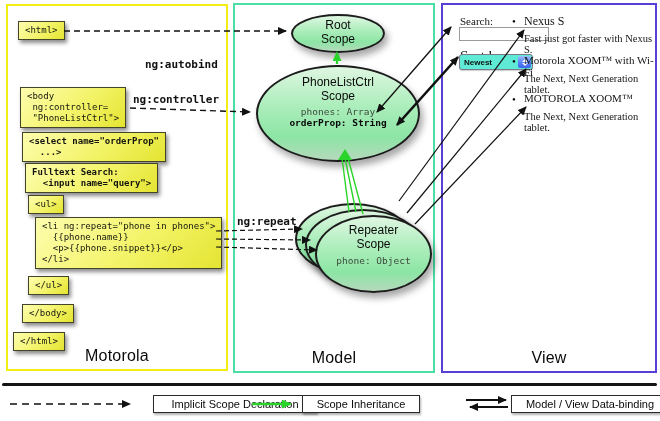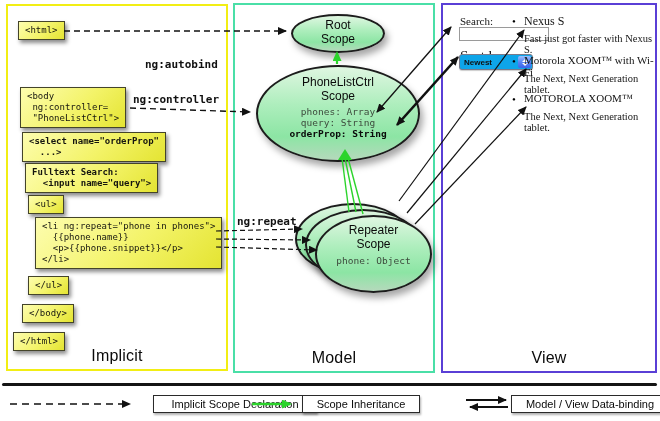--- a/index.html
+++ b/index.html
@@ -31,21 +31,21 @@
 
   
   .conn-label{position:absolute;font-family:"DejaVu Sans Mono",monospace;font-size:11px;
               font-weight:600;color:#111;z-index:4;}
 
   
   .view-text{position:absolute;font-family:"Liberation Serif",serif;color:#141414;z-index:3;}
   .search-input{position:absolute;left:459px;top:27px;width:84px;height:12px;border:1px solid #9a9a9a;
                 background:#fff;z-index:3;padding:0 2px;font-size:10px;}
   .sort-select{position:absolute;left:459px;top:54px;width:72px;height:14px;border:1px solid #7a7a8a;
-               border-radius:3px;background:#0ea5e9;z-index:3;display:flex;align-items:center;
+               border-radius:3px;background:#5eead4;z-index:3;display:flex;align-items:center;
                box-shadow:0 1px 1px rgba(0,0,0,.2);}
   .sort-select .val{flex:1;font-size:8px;font-weight:700;padding-left:4px;color:#111;
                     font-family:"Liberation Sans",sans-serif;}
   .stepper{width:13px;height:12px;margin-right:1px;border-radius:2px;
            background:linear-gradient(180deg,#9cc0fd 0%,#5b86f5 50%,#3c63ea 100%);
            display:flex;flex-direction:column;align-items:center;justify-content:center;gap:1px;}
   .tri-up{width:0;height:0;border-left:3px solid transparent;border-right:3px solid transparent;
           border-bottom:3px solid #fff;}
   .tri-down{width:0;height:0;border-left:3px solid transparent;border-right:3px solid transparent;
             border-top:3px solid #fff;}
@@ -60,21 +60,21 @@
 
   
   #arrows{position:absolute;left:0;top:0;width:660px;height:421px;z-index:4;pointer-events:none;}
 </style>
 </head>
 <body>
 
 <div id="stage">
 
   <div class="col col-template">
-    <div class="col-label">Implicit</div>
+    <div class="col-label">Motorola</div>
   </div>
   <div class="col col-model">
     <div class="col-label">Model</div>
   </div>
   <div class="col col-view">
     <div class="col-label">View</div>
   </div>
 
   <div class="codebox" style="left:18px;top:21px;">&lt;html&gt;</div>
   <div class="codebox" style="left:20px;top:87px;">&lt;body
@@ -99,21 +99,20 @@
 
   <div class="ellipse" style="left:291px;top:14px;width:90px;height:33px;padding-top:2px;">
     <div class="title">Root</div>
     <div class="title">Scope</div>
   </div>
 
   <div class="ellipse" style="left:256px;top:65px;width:160px;height:85px;padding-top:8px;">
     <div class="title">PhoneListCtrl</div>
     <div class="title">Scope</div>
     <div class="prop" style="margin-top:3px;">phones: Array</div>
-    <div class="prop">query: String</div>
     <div class="prop bold">orderProp: String</div>
   </div>
 
   <div class="ellipse" style="left:295px;top:203px;width:112px;height:68px;"></div>
   <div class="ellipse" style="left:305px;top:209px;width:112px;height:68px;"></div>
   <div class="ellipse" style="left:315px;top:215px;width:113px;height:68px;padding-top:6px;">
     <div class="title">Repeater</div>
     <div class="title">Scope</div>
     <div class="prop" style="margin-top:4px;">phone: Object</div>
   </div>

